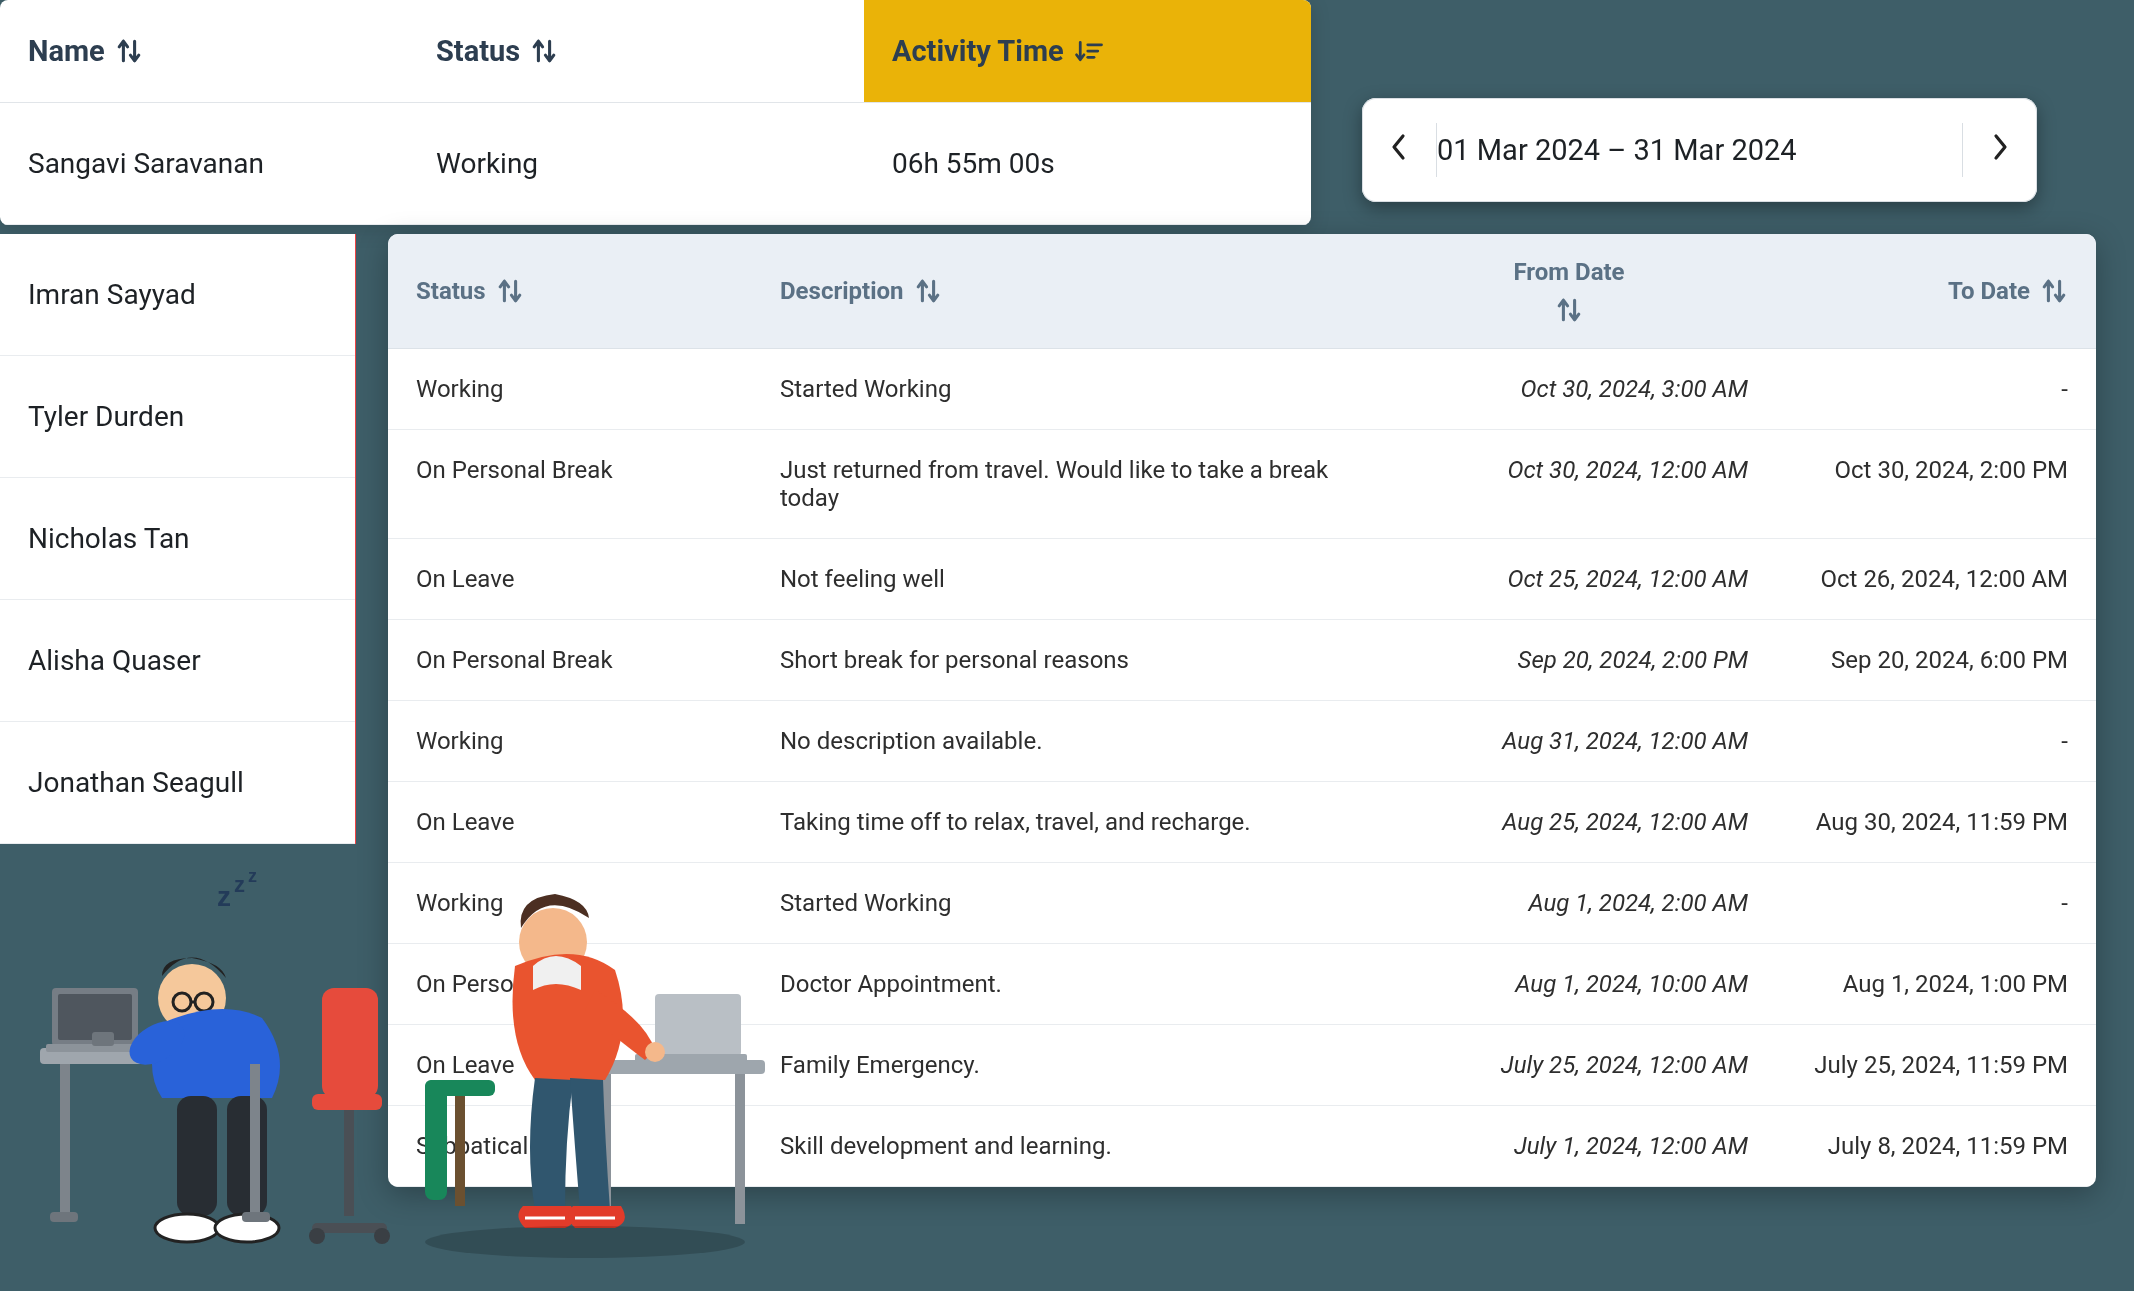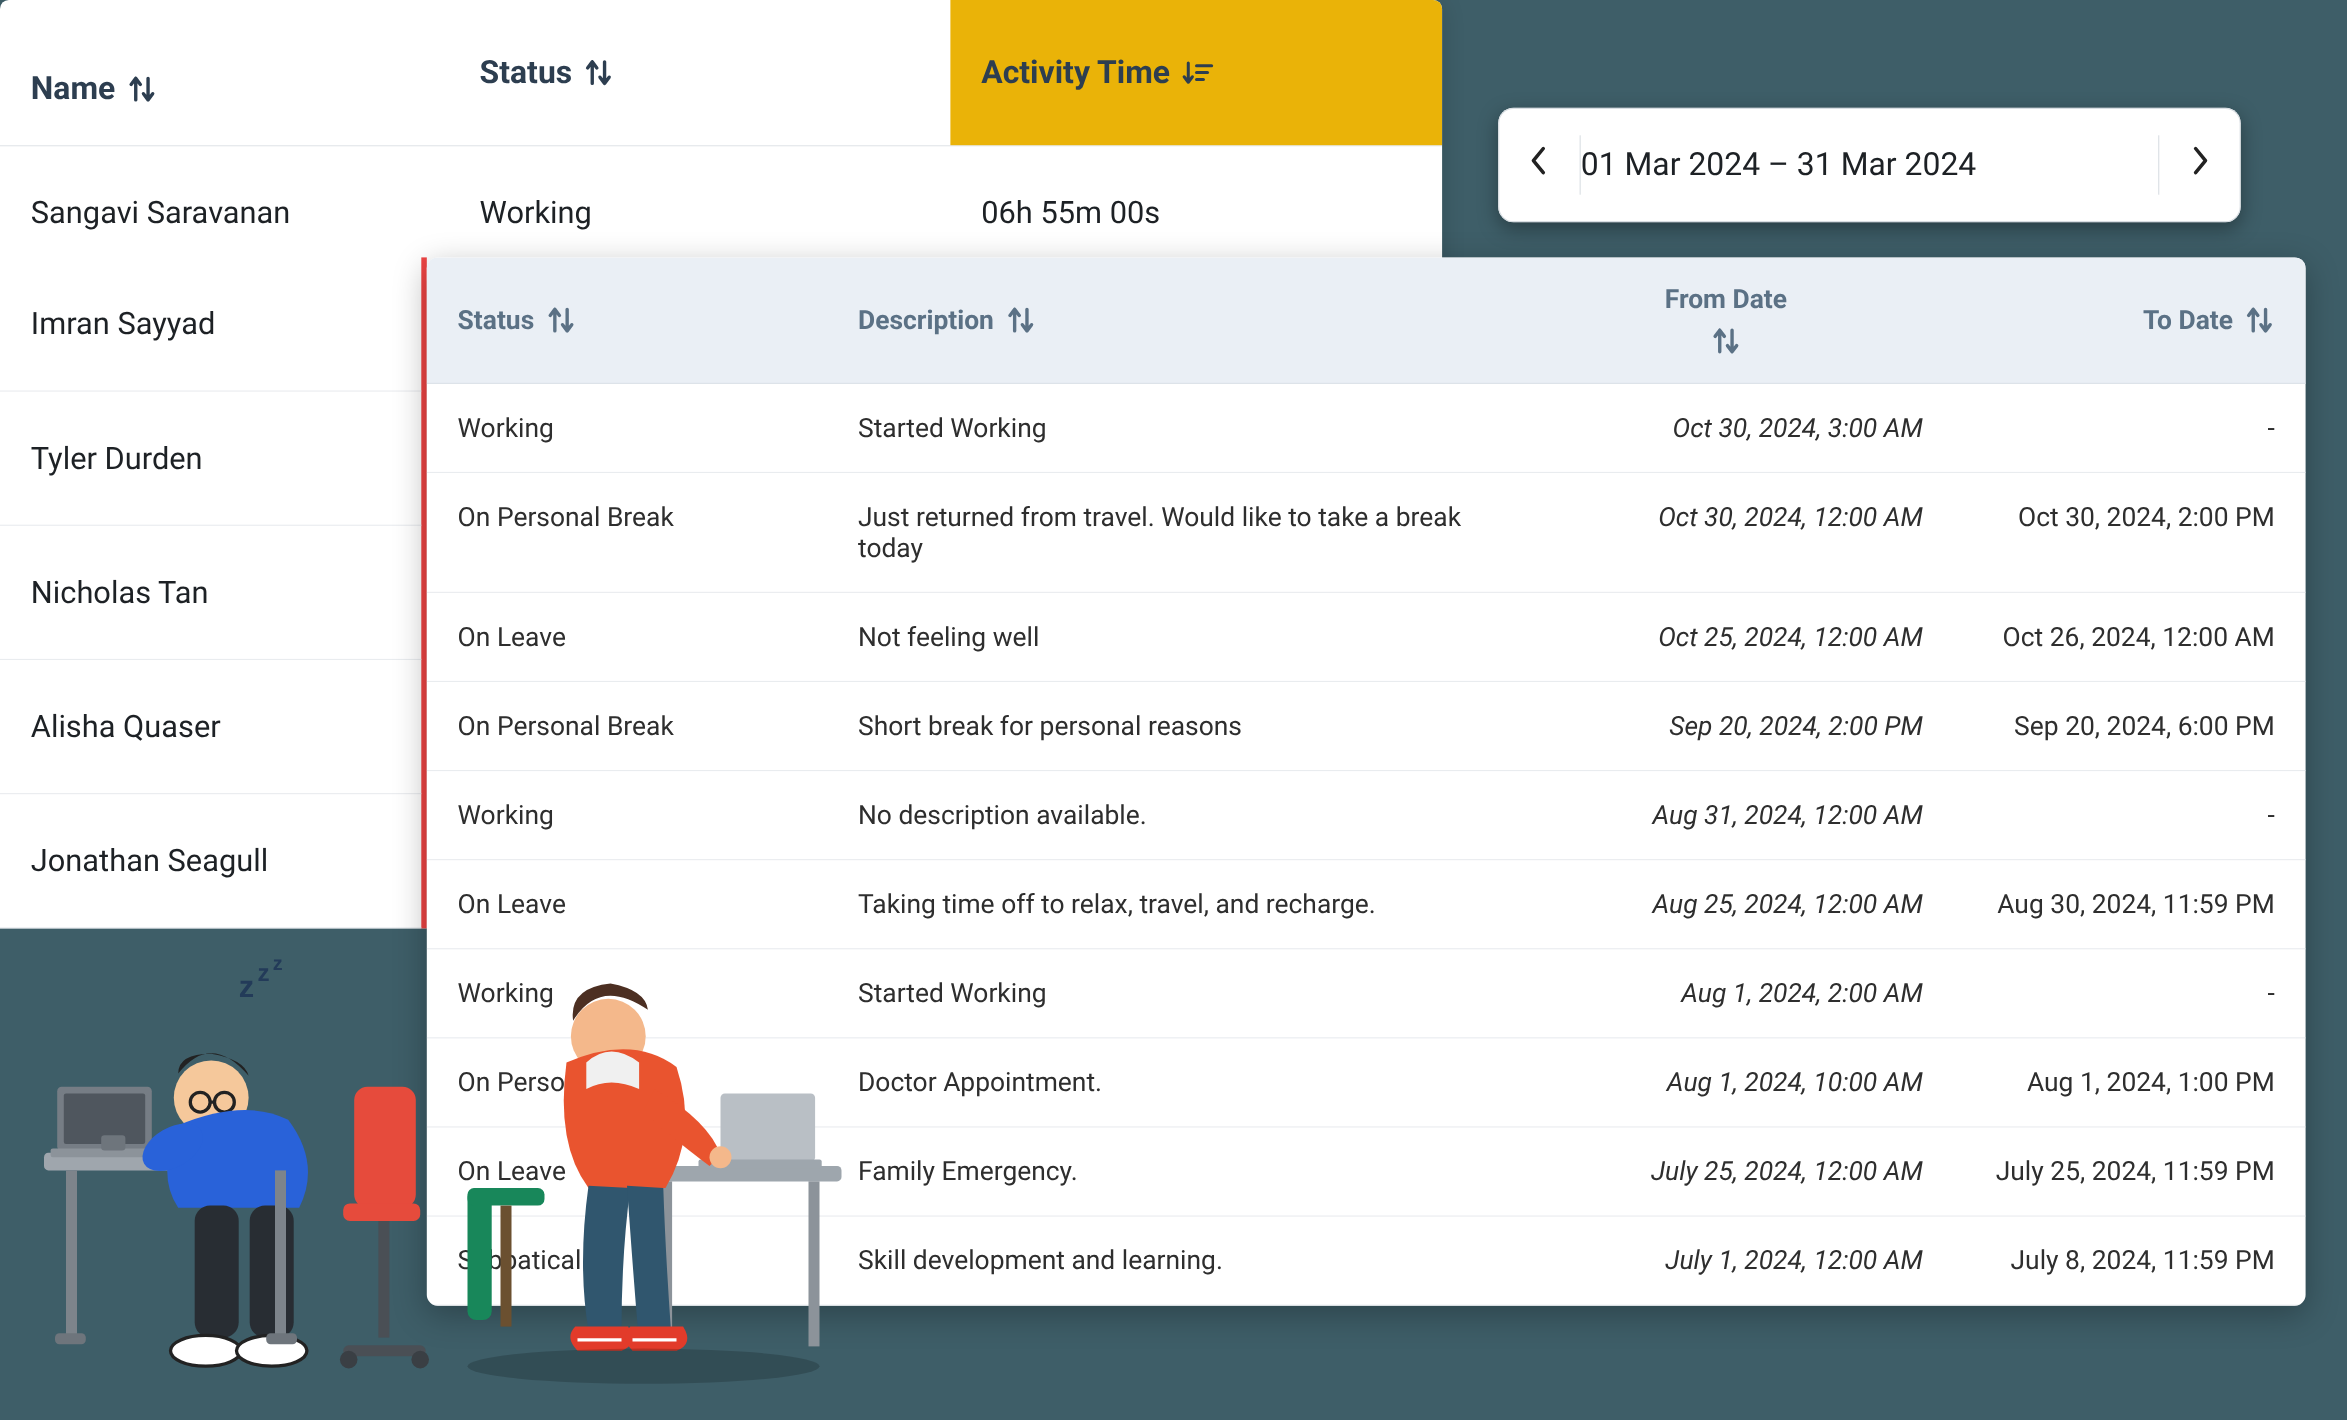--- a/index.html
+++ b/index.html
@@ -30,21 +30,21 @@
   .overview-header .hcol {
     display: flex;
     align-items: center;
     gap: 10px;
     padding: 34px 28px;
     font-size: 29px;
     font-weight: 700;
     color: #2d3e50;
     cursor: pointer;
   }
-  .overview-header .hcol.name { width: 408px; margin-top: 30px; }
+  .overview-header .hcol.name { width: 408px; }
   .overview-header .hcol.status { width: 456px; }
   .overview-header .hcol.activity {
     width: 447px;
     background: #eab308;
   }
   .overview-row {
     display: flex;
     border-bottom: 1px solid #e9ecef;
     align-items: flex-end;
   }
@@ -54,23 +54,23 @@
     color: #1d2125;
   }
   .overview-row .cell.name { width: 408px; }
   .overview-row .cell.status { width: 456px; }
   .overview-row .cell.activity { width: 447px; }
 
   .side-names {
     position: absolute;
     left: 0;
     top: 234px;
-    width: 388px;
+    width: 356px;
     background: #fff;
-    border-right: 5px solid #ef4444;
+    border-right: 1px solid #ef4444;
   }
   .side-names .side-row {
     border-bottom: 1px solid #e9ecef;
     padding: 44px 28px;
     font-size: 28px;
     color: #1d2125;
     cursor: pointer;
   }
 
   

